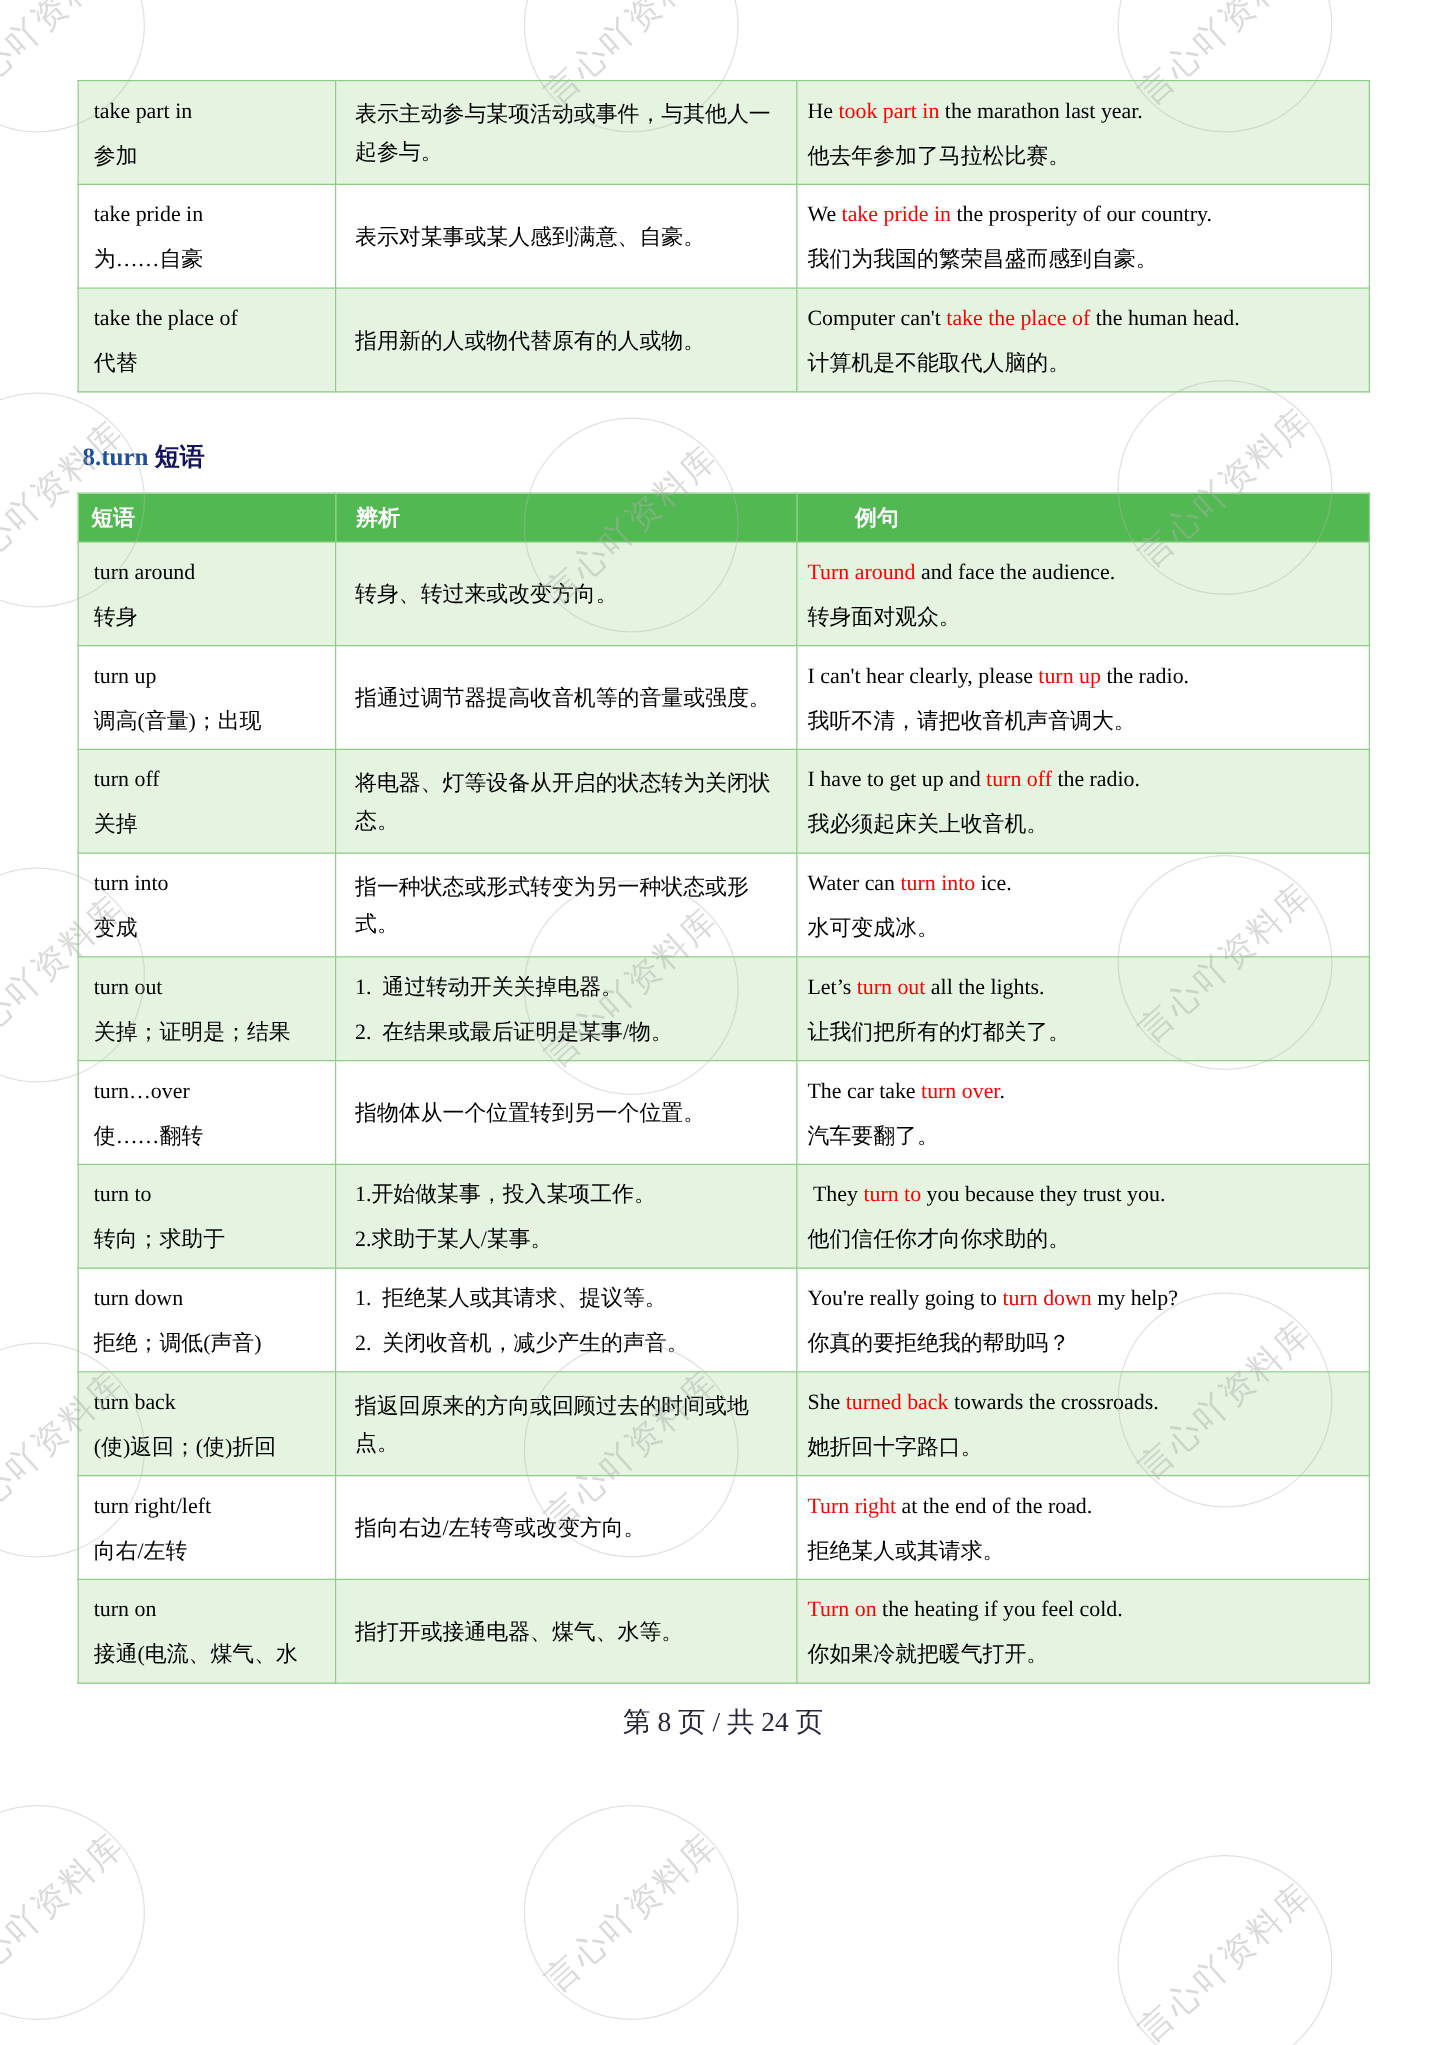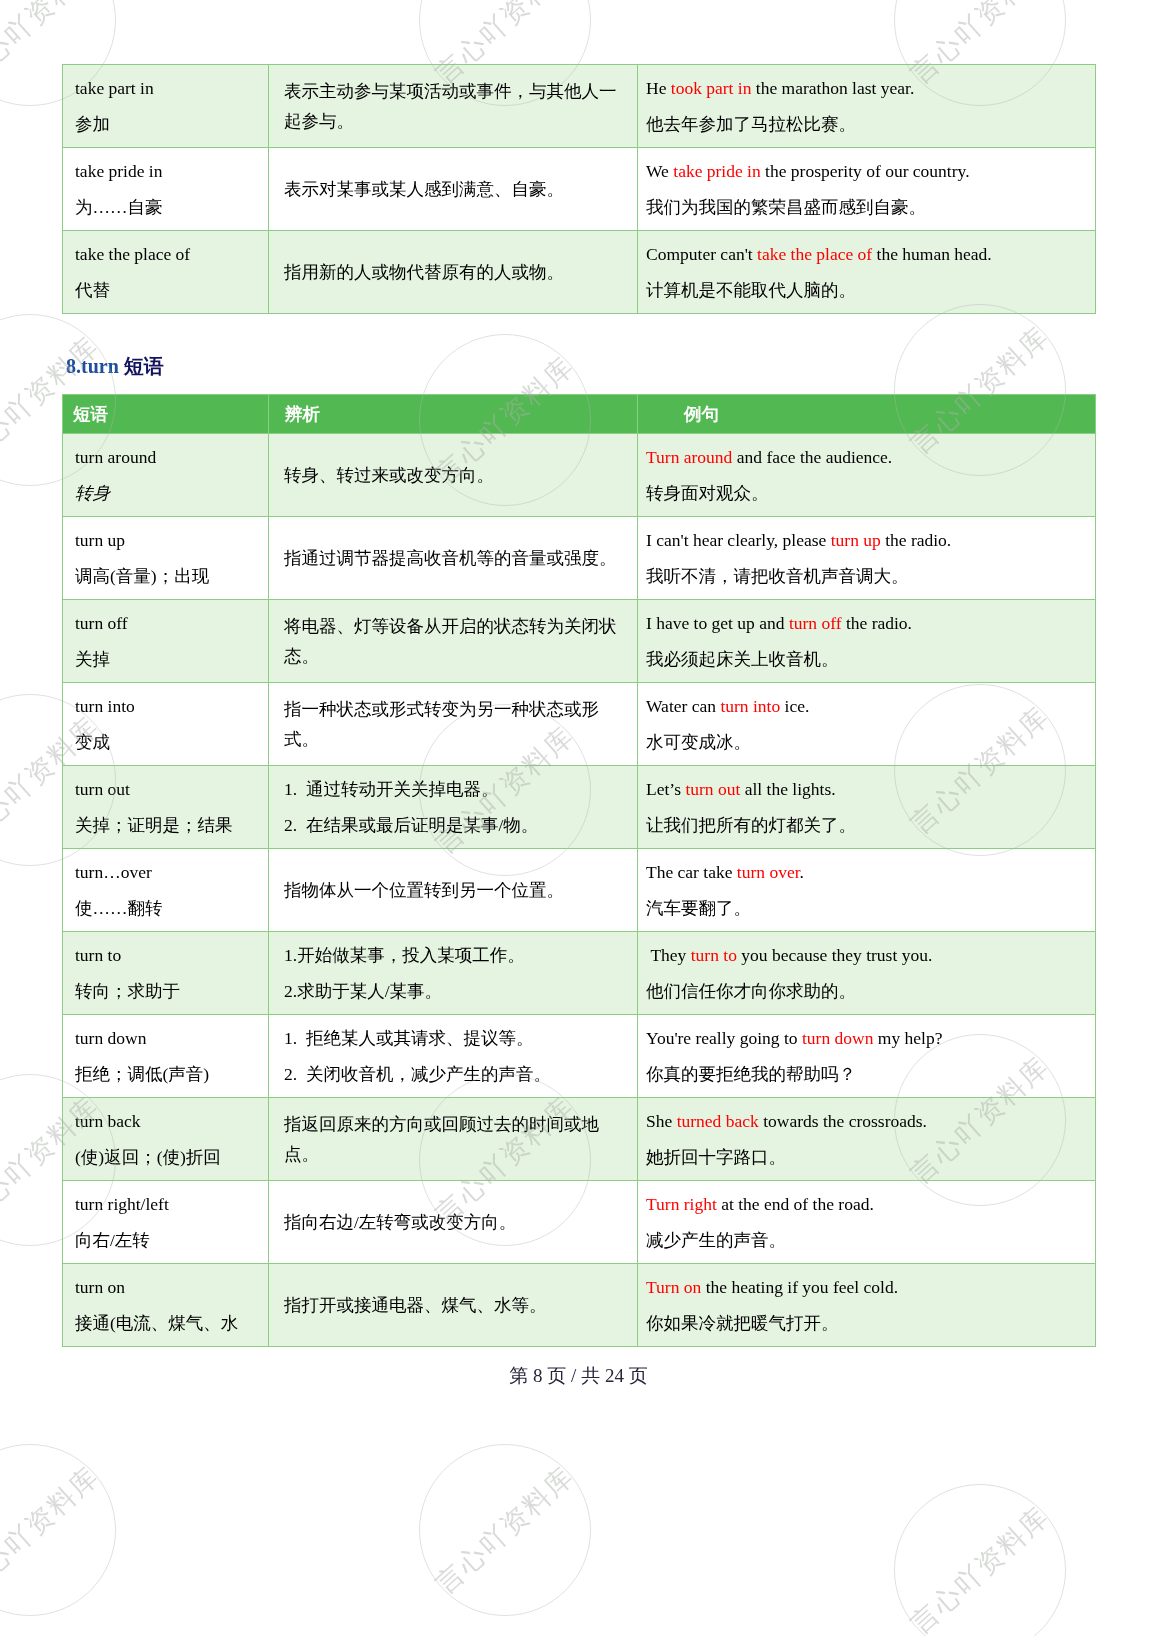--- a/index.html
+++ b/index.html
@@ -40,36 +40,36 @@
   th.col2 { padding-left: 16px; }
   th.head-example { padding-left: 46px; }
 
   td { font-size: 17.5px; padding: 2px 10px; }
   td.col1 { padding-left: 12px; }
   td.col2 { padding-left: 15px; padding-right: 14px; }
   td.col3 { padding-left: 8px; }
 
   .cell-line { line-height: 30px; margin: 6px 0; white-space: pre-wrap; }
   .red { color: var(--accent-red, #fe0000); }
-  .italic { font-style: italic; }
+  .italic { }
 
   .section-heading {
     margin: 40px 0 16px 4px;
     font-size: 20px;
     font-weight: bold;
     line-height: 24px;
   }
   .heading-number { color: var(--heading-blue, #1f4e9c); }
   .heading-suffix { color: #14145e; }
 
   .footer {
     margin-top: 16px;
     width: 1033px;
     text-align: center;
-    font-size: 19px;
+    font-size: 22px;
     color: #26263a;
   }
 
   #watermark-layer {
     position: absolute; inset: 0;
     z-index: 2;
     pointer-events: none;
   }
   .wm {
     position: absolute;
@@ -280,21 +280,21 @@
         <tr>
           <td class="col1">
             <div class="cell-line"><span>turn right/left</span></div>
             <div class="cell-line"><span>向右/左转</span></div>
           </td>
           <td class="col2">
             <div class="cell-line"><span>指向右边/左转弯或改变方向。</span></div>
           </td>
           <td class="col3">
             <div class="cell-line"><span class="red">Turn right</span><span> at the end of the road.</span></div>
-            <div class="cell-line"><span>减少产生的声音。</span></div>
+            <div class="cell-line"><span>拒绝某人或其请求。</span></div>
           </td>
         </tr>
         <tr>
           <td class="col1">
             <div class="cell-line"><span>turn on</span></div>
             <div class="cell-line"><span>接通(电流、煤气、水</span></div>
           </td>
           <td class="col2">
             <div class="cell-line"><span>指打开或接通电器、煤气、水等。</span></div>
           </td>

